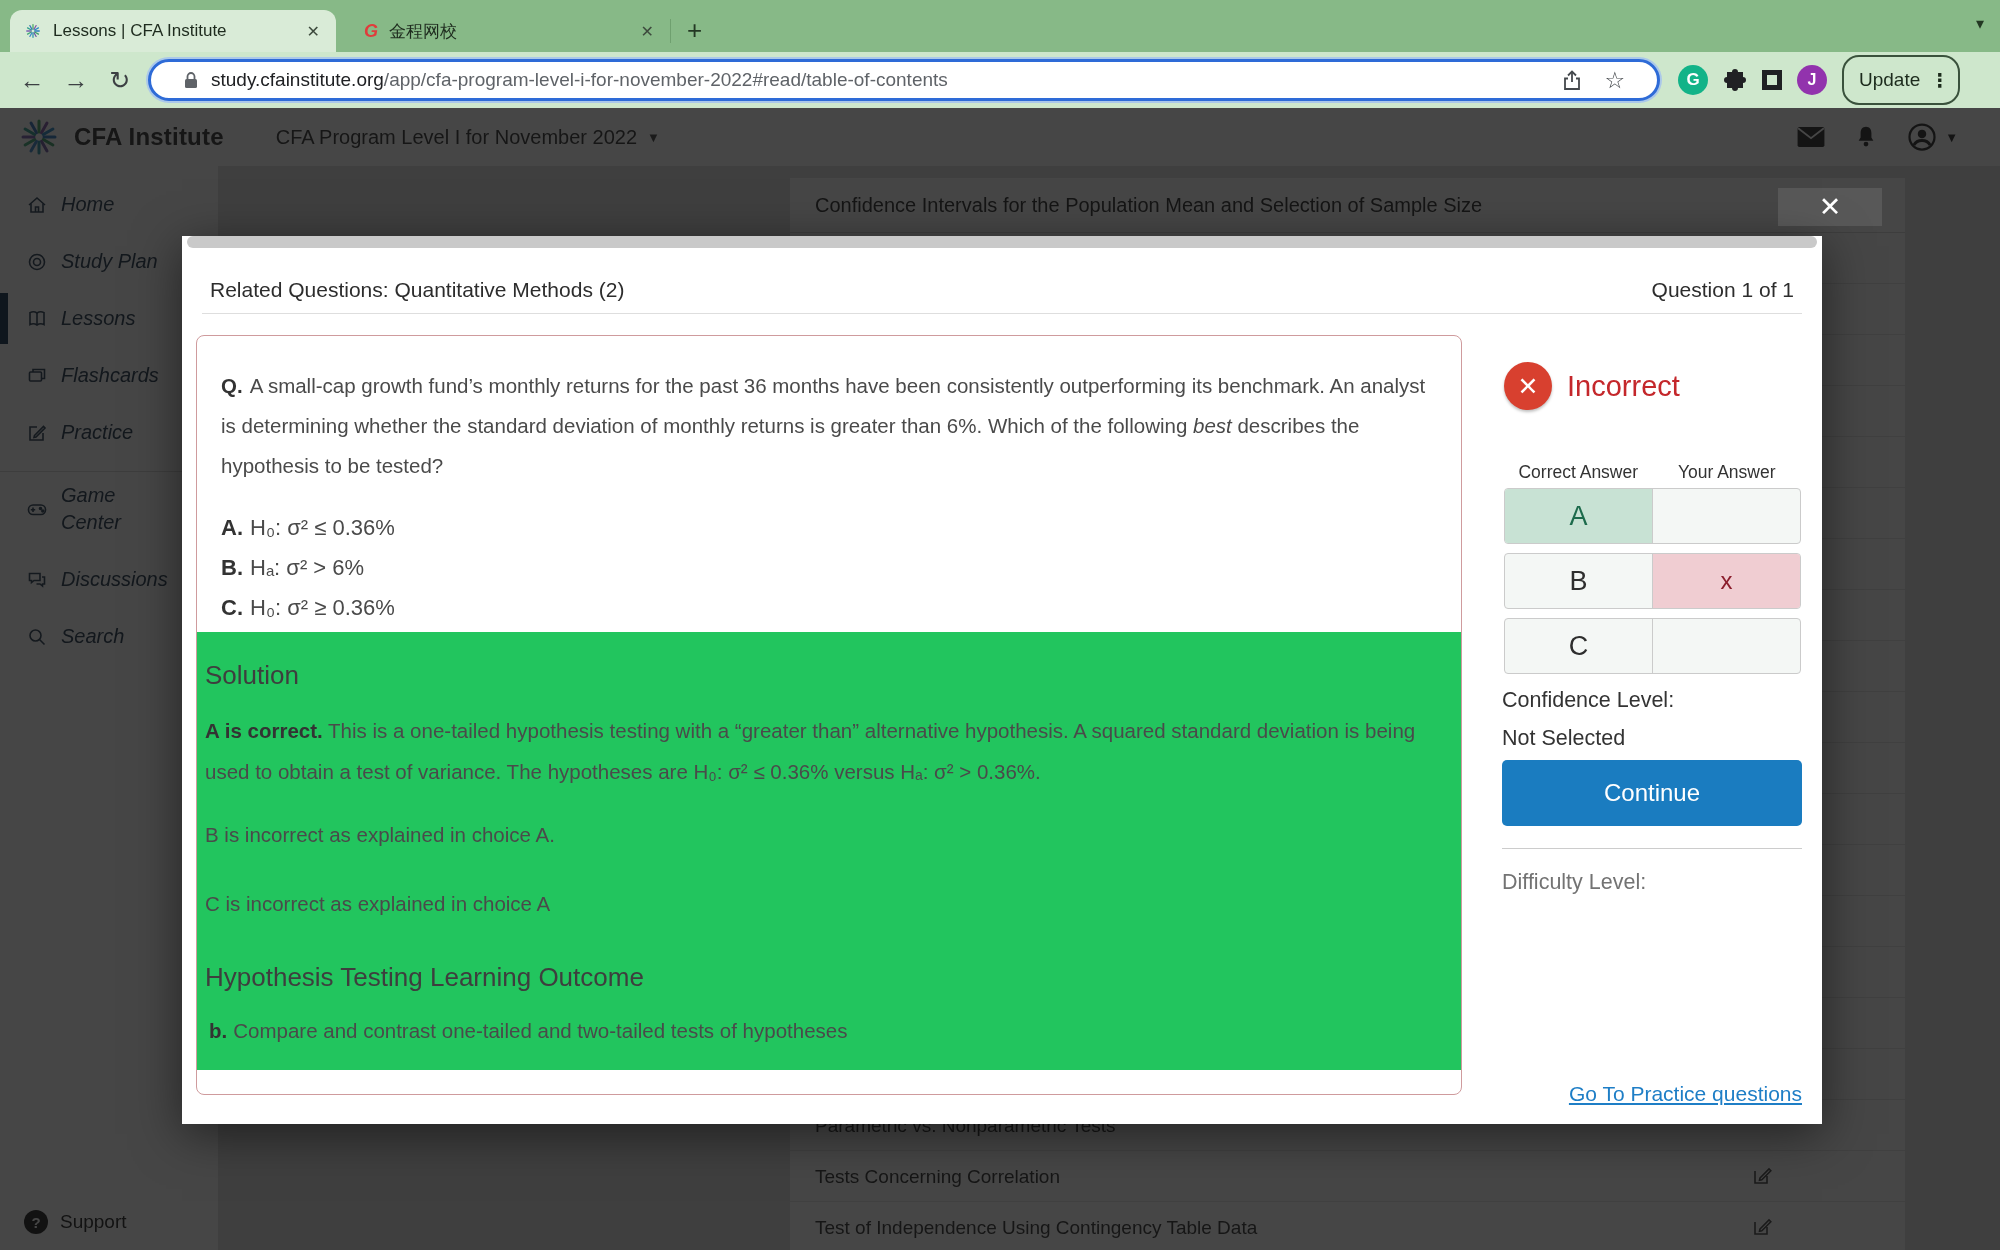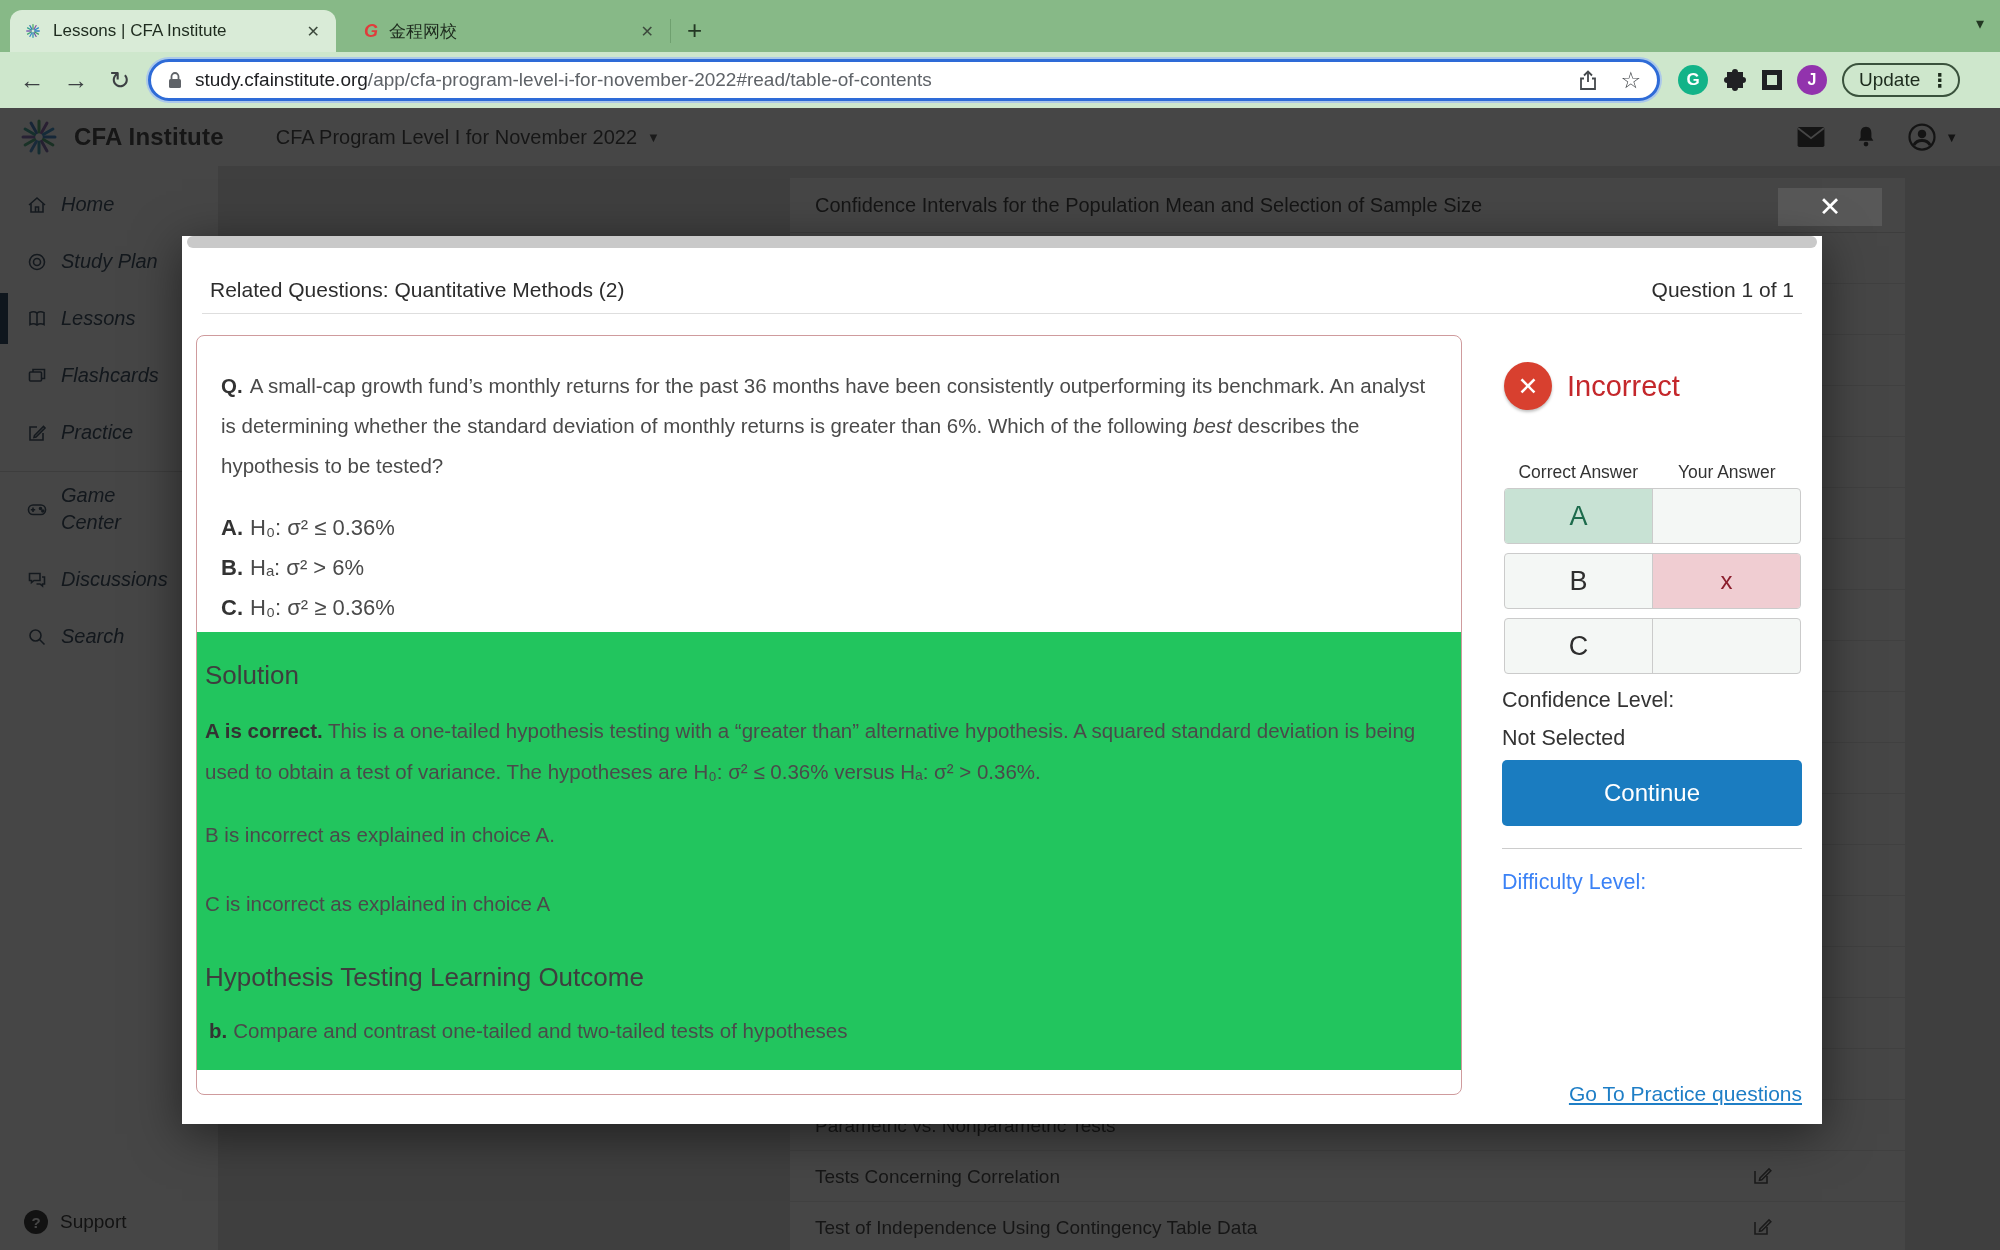--- a/index.html
+++ b/index.html
@@ -14,30 +14,30 @@
   .tab.inactive { width:320px; margin-left:14px; }
   .tab .title { margin-left:11px; flex:1; white-space:nowrap; overflow:hidden; }
   .tab .close { color:#3d4a3d; font-size:16px; font-weight:bold; padding:2px 4px; }
   .tab-sep { width:1px; height:24px; background:#6fa06f; margin-bottom:9px; }
   .newtab { font-size:26px; color:#233823; margin:0 0 6px 16px; }
   .strip-caret { position:absolute; right:16px; top:14px; font-size:16px; color:#233823; }
   .favicon-jc { color:#e03c3c; font-weight:900; font-size:18px; font-style:italic; }
 
   .toolbar { position:absolute; top:52px; left:0; right:0; height:56px; background:#cee7cc; display:flex; align-items:center; padding:0 10px; }
   .navbtn { width:44px; text-align:center; font-size:25px; color:#3c4043; }
-  .urlbar { height:42px; width:1512px; margin-left:6px; background:#fff; border:3px solid #2e6bd7; box-shadow:0 0 0 2px #abc8e9; border-radius:21px; display:flex; align-items:center; padding:0 16px; }
+  .urlbar { height:42px; width:1512px; margin-left:6px; background:#fff; border:3px solid #2e6bd7; box-shadow:0 0 0 2px #abc8e9; border-radius:21px; display:flex; align-items:center; padding:0 32px; }
   .urltext { margin-left:12px; font-size:19px; flex:1; white-space:nowrap; overflow:hidden; }
   .urltext .domain { color:#202124; }
   .urltext .path { color:#5f6368; }
   .urlbar .star { font-size:23px; color:#44484c; margin-left:22px; }
   .extrow { display:flex; align-items:center; margin-left:18px; gap:15px; }
   .gcircle { width:30px; height:30px; border-radius:50%; background:#12b388; color:#fff; font-size:17px; font-weight:bold; display:flex; align-items:center; justify-content:center; }
   .sq-ext { width:20px; height:20px; border:5px solid #1f2123; }
   .avatar { width:30px; height:30px; border-radius:50%; background:#9233ad; color:#fff; font-size:16px; font-weight:bold; display:flex; align-items:center; justify-content:center; }
-  .updatepill { height:34px; border:2px solid #3a523c; border-radius:17px; display:flex; align-items:center; gap:10px; padding:0 9px 0 15px; color:#1c2b1c; font-size:19px; }
+  .updatepill { height:50px; border:2px solid #3a523c; border-radius:17px; display:flex; align-items:center; gap:10px; padding:0 9px 0 15px; color:#1c2b1c; font-size:19px; }
   .kebab { font-size:19px; font-weight:bold; color:#1c2b1c; }
 
   
   .page { position:absolute; top:108px; left:0; right:0; bottom:0; background:#e2e2e2; }
   .appheader { position:absolute; top:0; left:0; right:0; height:58px; background:#fff; display:flex; align-items:center; }
   .brand { margin-left:12px; font-size:24px; font-weight:bold; color:#2f2f2f; letter-spacing:.2px; }
   .program { margin-left:52px; font-size:20px; color:#333; display:flex; align-items:center; gap:10px; }
   .program .caret { font-size:13px; color:#444; }
   .hdr-icons { margin-left:auto; margin-right:42px; display:flex; align-items:center; gap:28px; }
 
@@ -89,21 +89,21 @@
   .ans-rows { position:absolute; left:1322px; top:252px; width:297px; }
   .ans-row { display:flex; height:56px; margin-bottom:9px; border:1px solid #cbcbcb; border-radius:4px; overflow:hidden; background:#f4f7f5; }
   .ans-cell { flex:1; display:flex; align-items:center; justify-content:center; font-size:27px; color:#2e2e2e; }
   .ans-cell + .ans-cell { border-left:1px solid #cbcbcb; }
   .cell-correct { background:#c8e2d4; color:#1d6b4c; }
   .cell-wrong { background:#f0cdd2; color:#8c1f2e; font-size:24px; }
   .conf-label { position:absolute; left:1320px; top:452px; font-size:21.5px; color:#333; }
   .conf-value { position:absolute; left:1320px; top:490px; font-size:21.5px; color:#333; }
   .continue-btn { position:absolute; left:1320px; top:524px; width:300px; height:66px; background:#1a7cc0; border-radius:5px; color:#fff; font-size:24px; display:flex; align-items:center; justify-content:center; }
   .rp-div { position:absolute; left:1320px; top:612px; width:300px; border-top:1px solid #ccc; }
-  .diff-label { position:absolute; left:1320px; top:634px; font-size:21.5px; color:#3b82f6; }
+  .diff-label { position:absolute; left:1320px; top:634px; font-size:21.5px; color:#737373; }
   .goto-link { position:absolute; right:20px; top:846px; font-size:21px; color:#1e7ec6; text-decoration:underline; }
 
   svg { display:block; }
 </style>
 </head>
 <body>
 
 <div id="stage">
 
   <div class="tabstrip">

